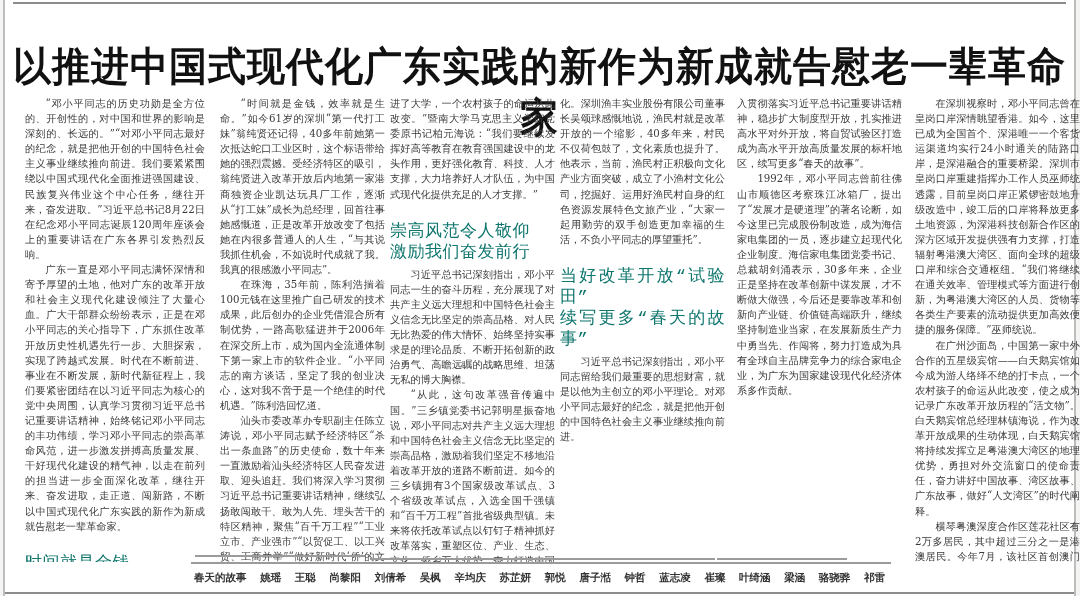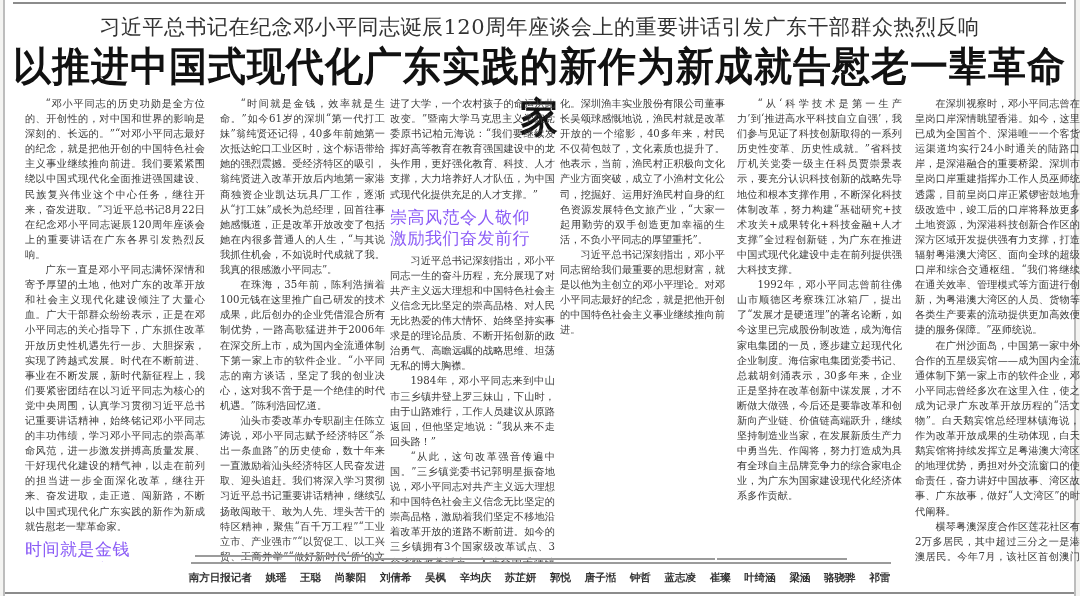--- a/index.html
+++ b/index.html
@@ -46,25 +46,25 @@
     position: absolute; top: 0;
     font-size: 10.2px; line-height: 15.1px;
     color: #3a3a3a;
     text-align: justify;
     overflow: hidden;
     height: 466px;
   }
   .col p { margin: 0; text-indent: 2em; }
   .col p.cont { text-indent: 0; }
   .col h3 {
-    margin: 5px 0 4px 0;
-    font-family: Liberation Sans, sans-serif;
+    margin: 19px 0 4px 0;
+    font-family: Liberation Mono, monospace;
     font-weight: normal;
     font-size: 17px; line-height: 21px;
-    color: #8b5cf6;
+    color: #0f766e;
     letter-spacing: 0.5px;
   }
   .c1 { left: 0px;   width: 180px; }
   .c2 { left: 195px; width: 165px; }
   .c3 { left: 365px; width: 165px; }
   .c4 { left: 535px; width: 165px; }
   .c5 { left: 712px; width: 165px; }
   .c6 { left: 890px; width: 165px; }
   .col-rule {
     position: absolute; height: 0; border-top: 2px solid #9b9b9b;
@@ -86,21 +86,20 @@
     position: absolute; left: 0; right: 0; top: 592px;
     border-top: 2px solid #8c8c8c;
   }
 </style>
 </head>
 <body>
 
 <div class="page">
   <div class="top-rule"></div>
 
-  <div class="kicker">习近平总书记在纪念邓小平同志诞辰120周年座谈会上的重要讲话引发广东干部群众热烈反响</div>
   <div class="headline">以推进中国式现代化广东实践的新作为新成就告慰老一辈革命家</div>
 
   <div class="columns">
 
     <div class="col c1">
       <p>“邓小平同志的历史功勋是全方位的、开创性的，对中国和世界的影响是深刻的、长远的。”“对邓小平同志最好的纪念，就是把他开创的中国特色社会主义事业继续推向前进。我们要紧紧围绕以中国式现代化全面推进强国建设、民族复兴伟业这个中心任务，继往开来，奋发进取。”习近平总书记8月22日在纪念邓小平同志诞辰120周年座谈会上的重要讲话在广东各界引发热烈反响。</p>
       <p>广东一直是邓小平同志满怀深情和寄予厚望的土地，他对广东的改革开放和社会主义现代化建设倾注了大量心血。广大干部群众纷纷表示，正是在邓小平同志的关心指导下，广东抓住改革开放历史性机遇先行一步、大胆探索，实现了跨越式发展。时代在不断前进、事业在不断发展，新时代新征程上，我们要紧密团结在以习近平同志为核心的党中央周围，认真学习贯彻习近平总书记重要讲话精神，始终铭记邓小平同志的丰功伟绩，学习邓小平同志的崇高革命风范，进一步激发拼搏高质量发展、干好现代化建设的精气神，以走在前列的担当进一步全面深化改革，继往开来、奋发进取，走正道、闯新路，不断以中国式现代化广东实践的新作为新成就告慰老一辈革命家。</p>
       <h3>
         <span>时间就是金钱</span><br>
         <span>丰功伟绩永载史册</span>
@@ -115,51 +114,54 @@
 
     </div>
 
     <div class="col c3">
       <p class="cont">进了大学，一个农村孩子的命运从此改变。”暨南大学马克思主义学院党委原书记柏元海说：“我们要继续发挥好高等教育在教育强国建设中的龙头作用，更好强化教育、科技、人才支撑，大力培养好人才队伍，为中国式现代化提供充足的人才支撑。”</p>
       <h3>
         <span>崇高风范令人敬仰</span><br>
         <span>激励我们奋发前行</span>
       </h3>
       <p>习近平总书记深刻指出，邓小平同志一生的奋斗历程，充分展现了对共产主义远大理想和中国特色社会主义信念无比坚定的崇高品格、对人民无比热爱的伟大情怀、始终坚持实事求是的理论品质、不断开拓创新的政治勇气、高瞻远瞩的战略思维、坦荡无私的博大胸襟。</p>
-      <p>1984年，邓小平同志来到中山市三乡镇井登上罗三妹山，下山时，由于山路难行，工作人员建议从原路返回，但他坚定地说：“我从来不走回头路！”</p>
       <p>“从此，这句改革强音传遍中国。”三乡镇党委书记郭明星振奋地说，邓小平同志对共产主义远大理想和中国特色社会主义信念无比坚定的崇高品格，激励着我们坚定不移地沿着改革开放的道路不断前进。如今的三乡镇拥有3个国家级改革试点、3个省级改革试点，入选全国千强镇和“百千万工程”首批省级典型镇。未来将依托改革试点以钉钉子精神抓好改革落实，重塑区位、产业、生态、文化、侨乡五大优势，奋力打造中国式现代化镇域示范。</p>
 
     </div>
 
     <div class="col c4">
       <p class="cont">化。深圳渔丰实业股份有限公司董事长吴颂球感慨地说，渔民村就是改革开放的一个缩影，40多年来，村民不仅荷包鼓了，文化素质也提升了。他表示，当前，渔民村正积极向文化产业方面突破，成立了小渔村文化公司，挖掘好、运用好渔民村自身的红色资源发展特色文旅产业，“大家一起用勤劳的双手创造更加幸福的生活，不负小平同志的厚望重托”。</p>
+      <h3>
+        <span>当好改革开放“试验田”</span><br>
+        <span>续写更多“春天的故事”</span>
+      </h3>
       <p>习近平总书记深刻指出，邓小平同志留给我们最重要的思想财富，就是以他为主创立的邓小平理论。对邓小平同志最好的纪念，就是把他开创的中国特色社会主义事业继续推向前进。</p>
 
     </div>
 
     <div class="col c5">
-      <p>“从‘科学技术是第一生产力’到‘推进高水平科技自立自强’，我们参与见证了科技创新取得的一系列历史性变革、历史性成就。”省科技厅机关党委一级主任科员贾崇景表示，要充分认识科技创新的战略先导地位和根本支撑作用，不断深化科技体制改革，努力构建“基础研究+技术攻关+成果转化+科技金融+人才支撑”全过程创新链，为广东在推进中国式现代化建设中走在前列提供强大科技支撑。</p>
+      <p class="cont">入贯彻落实习近平总书记重要讲话精神，稳步扩大制度型开放，扎实推进高水平对外开放，将自贸试验区打造成为高水平开放高质量发展的标杆地区，续写更多“春天的故事”。</p>
       <p>1992年，邓小平同志曾前往佛山市顺德区考察珠江冰箱厂，提出了“发展才是硬道理”的著名论断，如今这里已完成股份制改造，成为海信家电集团的一员，逐步建立起现代化企业制度。海信家电集团党委书记、总裁胡剑涌表示，30多年来，企业正是坚持在改革创新中谋发展，才不断做大做强，今后还是要靠改革和创新向产业链、价值链高端跃升，继续坚持制造业当家，在发展新质生产力中勇当先、作闯将，努力打造成为具有全球自主品牌竞争力的综合家电企业，为广东为国家建设现代化经济体系多作贡献。</p>
 
     </div>
 
     <div class="col c6">
       <p>在深圳视察时，邓小平同志曾在皇岗口岸深情眺望香港。如今，这里已成为全国首个、深港唯一一个客货运渠道均实行24小时通关的陆路口岸，是深港融合的重要桥梁。深圳市皇岗口岸重建指挥办工作人员巫师统透露，目前皇岗口岸正紧锣密鼓地升级改造中，竣工后的口岸将释放更多土地资源，为深港科技创新合作区的深方区域开发提供强有力支撑，打造辐射粤港澳大湾区、面向全球的超级口岸和综合交通枢纽。“我们将继续在通关效率、管理模式等方面进行创新，为粤港澳大湾区的人员、货物等各类生产要素的流动提供更加高效便捷的服务保障。”巫师统说。</p>
-      <p>在广州沙面岛，中国第一家中外合作的五星级宾馆——成为国内全流通体制下第一家上市的软件企业，邓小平同志曾经多次在这里入住，使之成为记录广东改革开放历程的“活文物”。白天鹅宾馆总经理林镇海说，作为改革开放成果的生动体现，白天鹅宾馆将持续发挥立足粤港澳大湾区的地理优势，勇担对外交流窗口的使命责任，奋力讲好中国故事、湾区故事、广东故事，做好“人文湾区”的时代阐释。</p>
+      <p>在广州沙面岛，中国第一家中外合作的五星级宾馆——白天鹅宾馆如今成为游人络绎不绝的打卡点，一个农村孩子的命运从此改变，使之成为记录广东改革开放历程的“活文物”。白天鹅宾馆总经理林镇海说，作为改革开放成果的生动体现，白天鹅宾馆将持续发挥立足粤港澳大湾区的地理优势，勇担对外交流窗口的使命责任，奋力讲好中国故事、湾区故事、广东故事，做好“人文湾区”的时代阐释。</p>
       <p>横琴粤澳深度合作区莲花社区有2万多居民，其中超过三分之一是港澳居民。今年7月，该社区首创澳门籍议事员制度，让澳门居民更多参与合作区的社区治理，社区居民“同声同气”，感到了满满的参与感。该社区党委书记李永庆说：“我们将深入学习贯彻习近平总书记重要讲话精神，坚定扎根横琴奋斗，努力探索更开放、包容、多元的服务，将社区打造成一扇展示粤澳合作发展的生动窗口，更好支持澳门融入国家发展大局。”</p>
     </div>
   </div>
 
   <div class="col-rule" style="left:190px; width:170px; top:555px;"></div>
   <div class="col-rule" style="left:365px; width:345px; top:558px;"></div>
   <div class="col-rule" style="left:712px; width:130px; top:558px;"></div>
 
   <div class="byline-rule-top"></div>
   <div class="byline">
-    <span>南方日报记者</span>
+    <span>春天的故事</span>
     <span>姚瑶</span>
     <span>王聪</span>
     <span>尚黎阳</span>
     <span>刘倩希</span>
     <span>吴枫</span>
     <span>辛均庆</span>
     <span>苏芷妍</span>
     <span>郭悦</span>
     <span>唐子湉</span>
     <span>钟哲</span>

